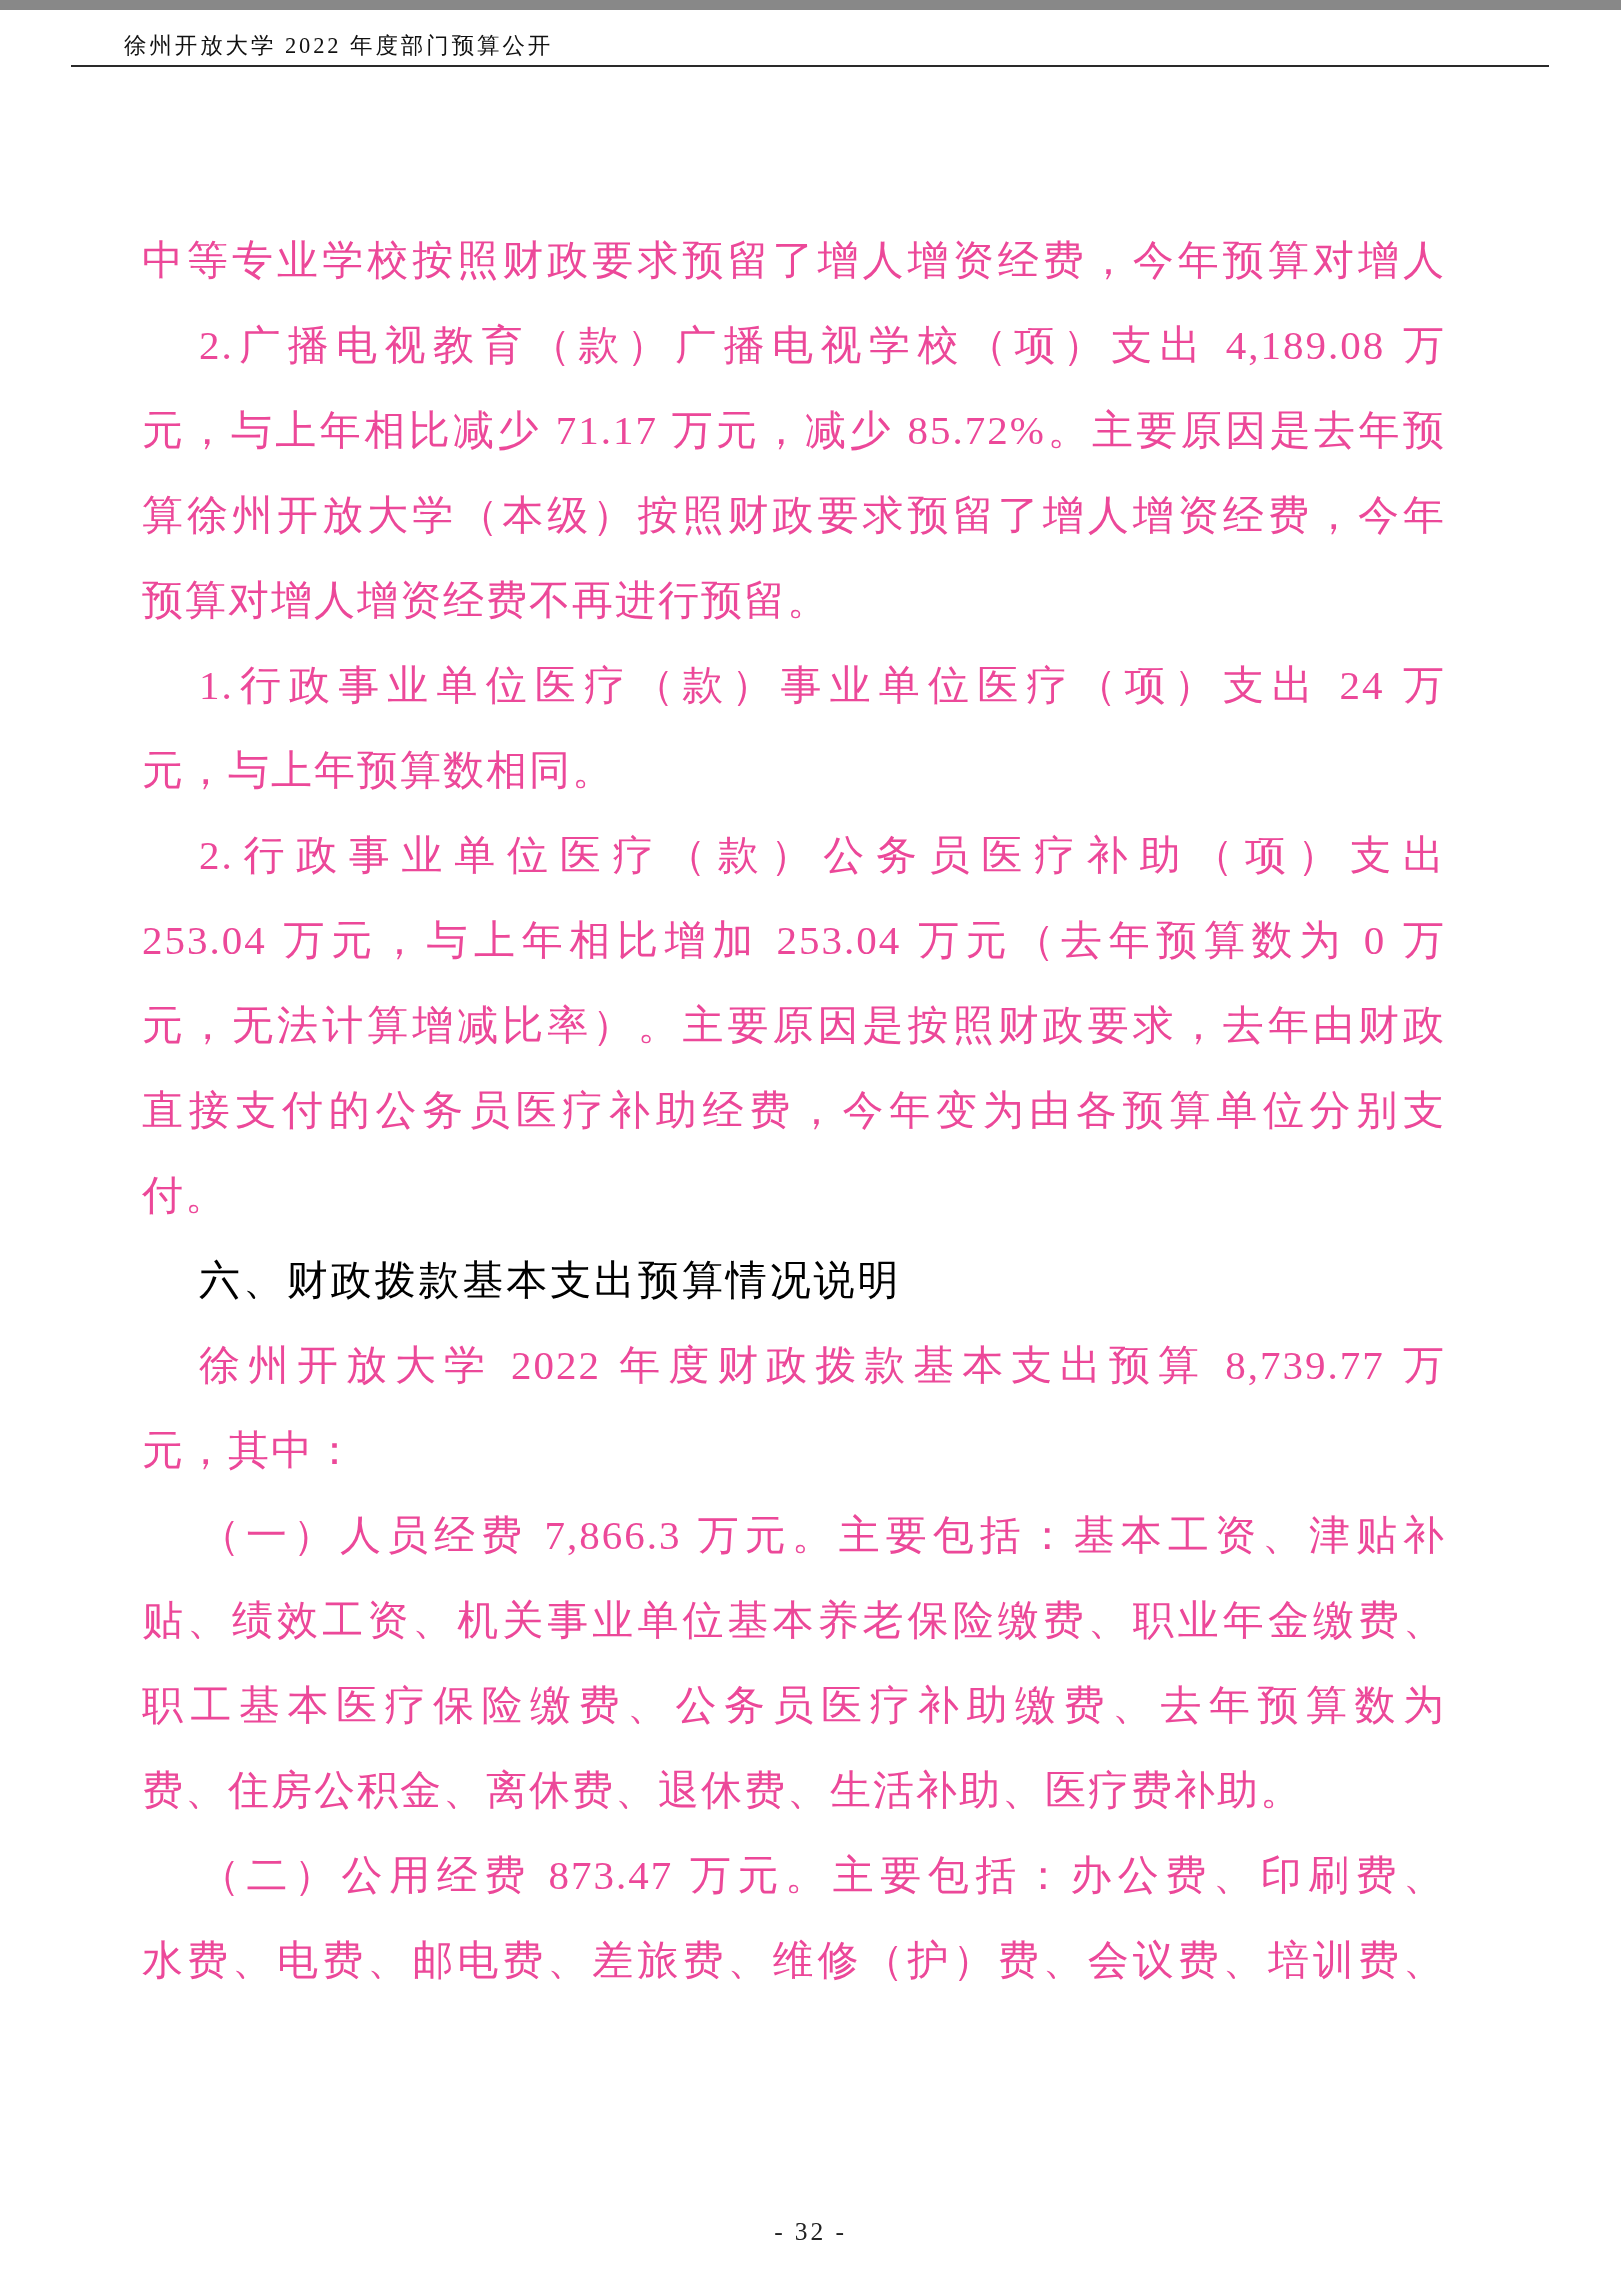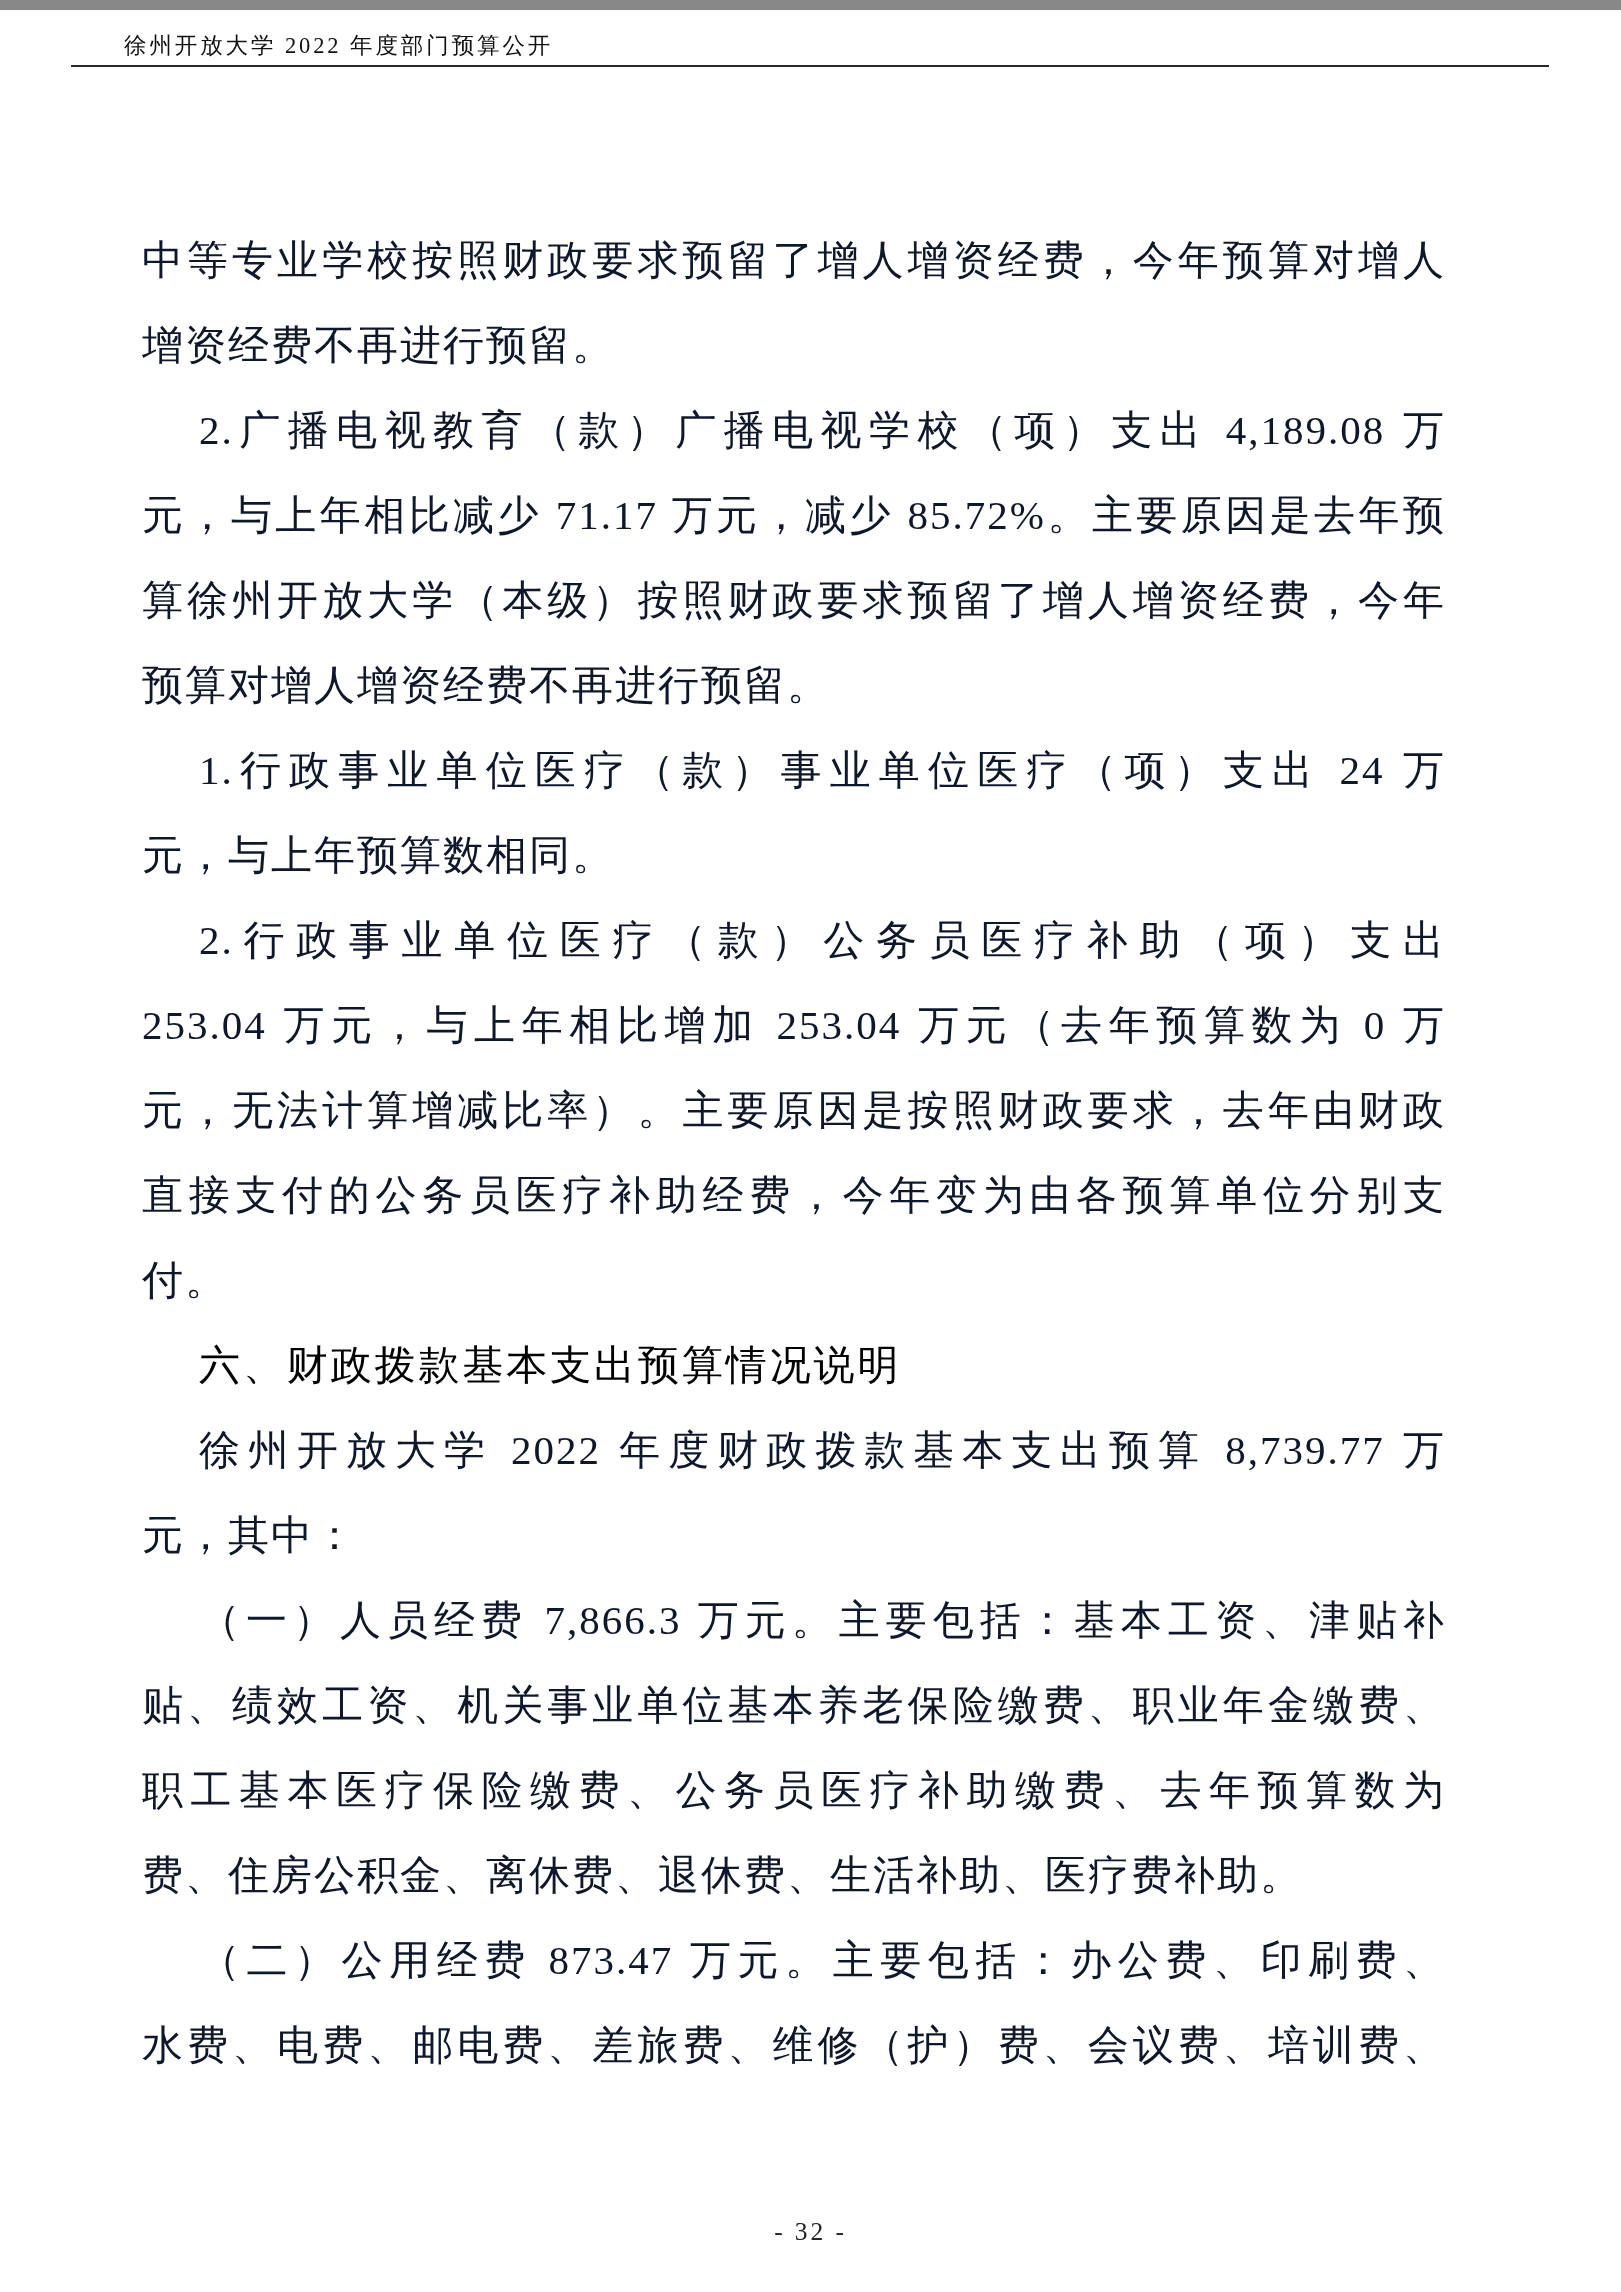--- a/index.html
+++ b/index.html
@@ -29,21 +29,21 @@
   .doc-body {
     position:absolute; top:208px; left:142px; width:1304px;
   }
   .line {
     font-size:41px;
     line-height:85px;
     height:85px;
     letter-spacing:2px;
     text-align:left;
     white-space:nowrap;
-    color:#0f172a;
+    color:#ec4899;
   }
   .line.fill {
     white-space:normal;
     overflow:hidden;
     text-align:justify;
     text-align-last:justify;
     text-justify:auto;
   }
   .line.indent { padding-left:57px; }
   .line.head {
@@ -65,21 +65,20 @@
 
 <div class="page">
 
   <div class="header">
     <span class="header-title">徐州开放大学 2022 年度部门预算公开</span>
   </div>
   <div class="header-rule"></div>
 
   <div class="doc-body">
     <div class="line fill">中等专业学校按照财政要求预留了增人增资经费，今年预算对增人</div>
-    <div class="line">增资经费不再进行预留。</div>
     <div class="line fill indent">2.广播电视教育（款）广播电视学校（项）支出 4,189.08 万</div>
     <div class="line fill">元，与上年相比减少 71.17 万元，减少 85.72%。主要原因是去年预</div>
     <div class="line fill">算徐州开放大学（本级）按照财政要求预留了增人增资经费，今年</div>
     <div class="line">预算对增人增资经费不再进行预留。</div>
     <div class="line fill indent">1.行政事业单位医疗（款）事业单位医疗（项）支出 24 万</div>
     <div class="line">元，与上年预算数相同。</div>
     <div class="line fill indent">2.行政事业单位医疗（款）公务员医疗补助（项）支出</div>
     <div class="line fill">253.04 万元，与上年相比增加 253.04 万元（去年预算数为 0 万</div>
     <div class="line fill">元，无法计算增减比率）。主要原因是按照财政要求，去年由财政</div>
     <div class="line fill">直接支付的公务员医疗补助经费，今年变为由各预算单位分别支</div>

